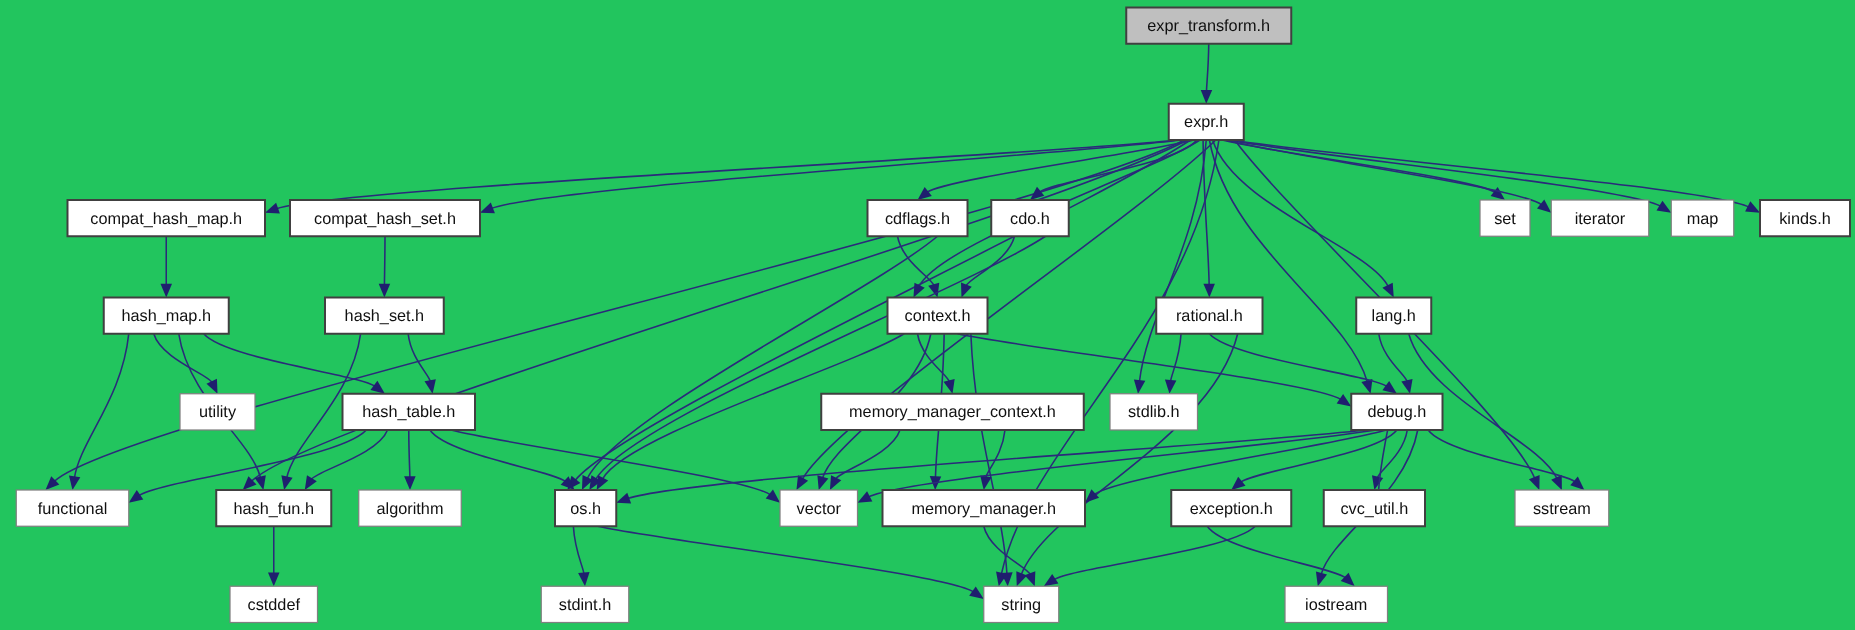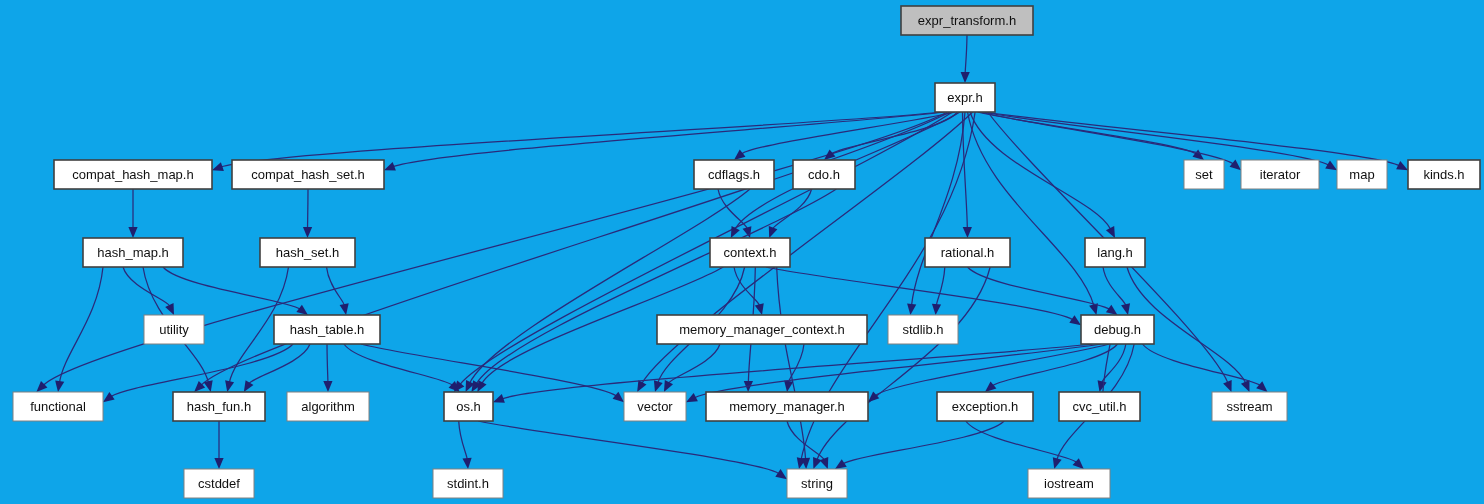--- a/index.html
+++ b/index.html
@@ -1,17 +1,17 @@
 <!DOCTYPE html>
 <html><head>
 <meta charset="utf-8">
 <style>
   html,body{margin:0;padding:0;background:#ffffff;}
   body{font-family:"Liberation Sans","DejaVu Sans",sans-serif;}
-  #graph-wrap{position:relative;width:1484px;height:504px;background:#0ea5e9;overflow:hidden;}
+  #graph-wrap{position:relative;width:1484px;height:504px;background:#22c55e;overflow:hidden;}
   svg#dep-graph{display:block;width:1484px;height:504px;}
   .node-box{fill:#ffffff;stroke:#808080;stroke-width:1;}
   .node-box.local{stroke:#404040;stroke-width:1.6;}
   .node-box.root{fill:#bfbfbf;stroke:#404040;stroke-width:1.6;}
   .node-label{font-family:"Liberation Sans","DejaVu Sans",sans-serif;font-size:13px;fill:#101010;
               text-anchor:middle;dominant-baseline:middle;pointer-events:none;}
   .edge{fill:none;stroke:#2a2a7a;stroke-width:1.25;}
   .arrow-head{fill:#1f1f6e;stroke:none;}
   .node-g{cursor:pointer;}
 </style>

